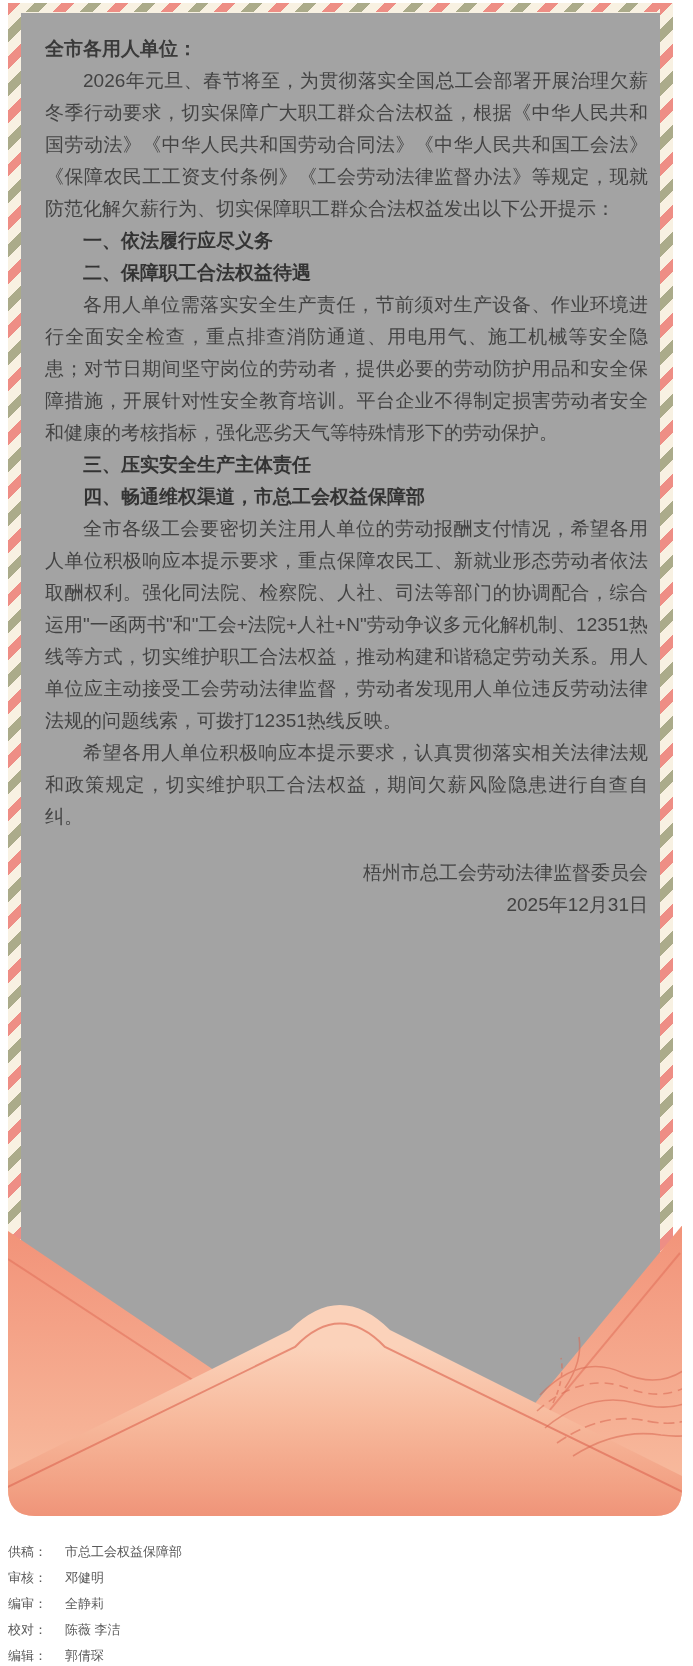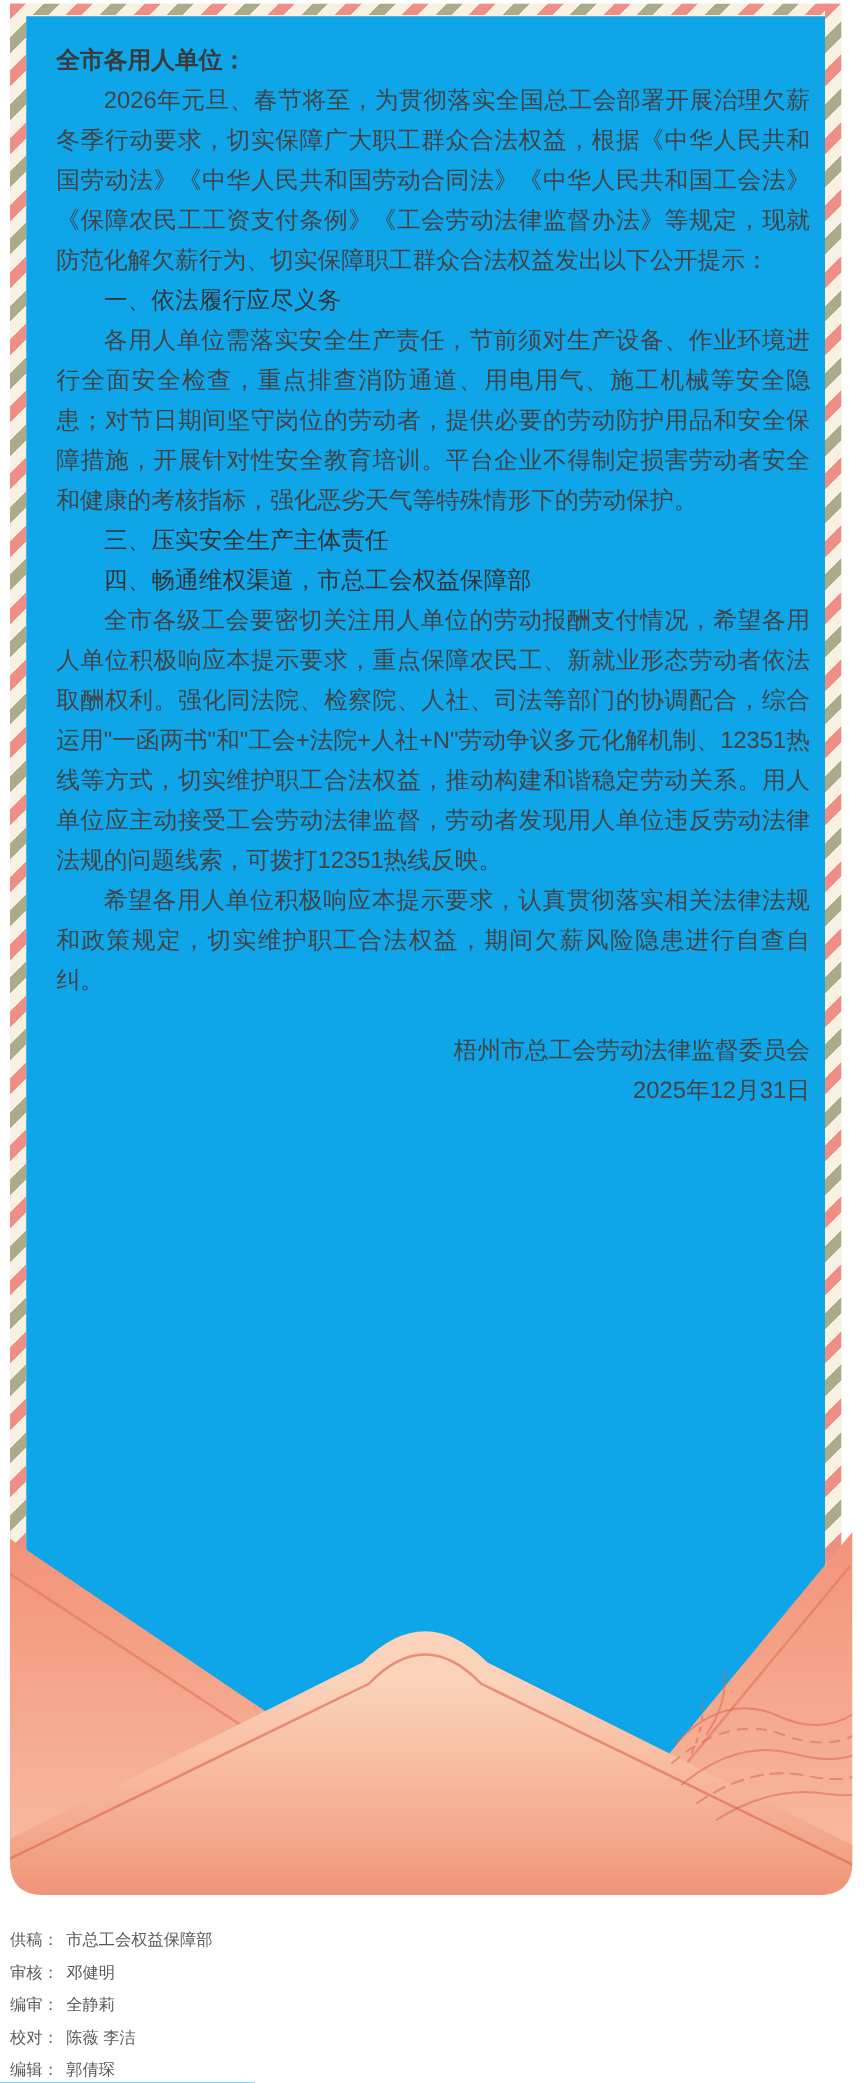--- a/index.html
+++ b/index.html
@@ -15,53 +15,54 @@
     position:absolute;
     background:repeating-linear-gradient(135deg,
       #ee8e85 0 9px,#f8f1e2 9px 19px,#abab8a 19px 28px,#f8f1e2 28px 38px);
   }
   .stripe-top{left:8px;top:3px;width:665px;height:9px;}
   .stripe-left{left:8px;top:3px;width:13px;height:1287px;}
   .stripe-right{left:660px;top:3px;width:13px;height:1287px;}
   
   .letter{
     position:absolute;left:21px;top:13px;width:639px;height:1421px;
-    background:#0ea5e9;box-sizing:border-box;padding:20px 12px 0 24px;
+    background:#a3a3a3;box-sizing:border-box;padding:20px 12px 0 24px;
     color:#434343;font-size:19px;line-height:32px;z-index:2;
   }
   .lp{margin:0;text-align:justify;text-indent:2em;}
   .lp.salutation{text-indent:0;font-weight:bold;color:#3a3a3a;}
-  .lp.heading{font-weight:normal;color:#333333;}
+  .lp.heading{font-weight:bold;color:#333333;}
   .signoff{margin-top:24px;text-align:right;}
   .signoff p{margin:0;}
   
   .envelope{position:absolute;left:0;top:1215px;width:693px;height:301px;z-index:3;}
   
   .credits{
     position:absolute;left:8px;top:1539px;z-index:1;
     font-size:13px;line-height:26px;color:#595959;
   }
   .credits p{margin:0;}
-  .credits .lbl{margin-right:6px;}
+  .credits .lbl{margin-right:18px;}
 </style>
 </head>
 <body>
 
 <div class="canvas">
 
   <div class="env-back"></div>
   <div class="stripe stripe-top"></div>
   <div class="stripe stripe-left"></div>
   <div class="stripe stripe-right"></div>
 
   <div class="letter">
     <div>
         <p class="lp salutation">全市各用人单位：</p>
         <p class="lp paragraph">2026年元旦、春节将至，为贯彻落实全国总工会部署开展治理欠薪冬季行动要求，切实保障广大职工群众合法权益，根据《中华人民共和国劳动法》《中华人民共和国劳动合同法》《中华人民共和国工会法》《保障农民工工资支付条例》《工会劳动法律监督办法》等规定，现就防范化解欠薪行为、切实保障职工群众合法权益发出以下公开提示：</p>
         <p class="lp heading">一、依法履行应尽义务</p>
+        <p class="lp heading">二、保障职工合法权益待遇</p>
         <p class="lp paragraph">各用人单位需落实安全生产责任，节前须对生产设备、作业环境进行全面安全检查，重点排查消防通道、用电用气、施工机械等安全隐患；对节日期间坚守岗位的劳动者，提供必要的劳动防护用品和安全保障措施，开展针对性安全教育培训。平台企业不得制定损害劳动者安全和健康的考核指标，强化恶劣天气等特殊情形下的劳动保护。</p>
         <p class="lp heading">三、压实安全生产主体责任</p>
         <p class="lp heading">四、畅通维权渠道，市总工会权益保障部</p>
         <p class="lp paragraph">全市各级工会要密切关注用人单位的劳动报酬支付情况，希望各用人单位积极响应本提示要求，重点保障农民工、新就业形态劳动者依法取酬权利。强化同法院、检察院、人社、司法等部门的协调配合，综合运用"一函两书"和"工会+法院+人社+N"劳动争议多元化解机制、12351热线等方式，切实维护职工合法权益，推动构建和谐稳定劳动关系。用人单位应主动接受工会劳动法律监督，劳动者发现用人单位违反劳动法律法规的问题线索，可拨打12351热线反映。</p>
         <p class="lp paragraph">希望各用人单位积极响应本提示要求，认真贯彻落实相关法律法规和政策规定，切实维护职工合法权益，期间欠薪风险隐患进行自查自纠。</p>
       </div>
     <div class="signoff">
       <p>梧州市总工会劳动法律监督委员会</p>
       <p>2025年12月31日</p>
     </div>

